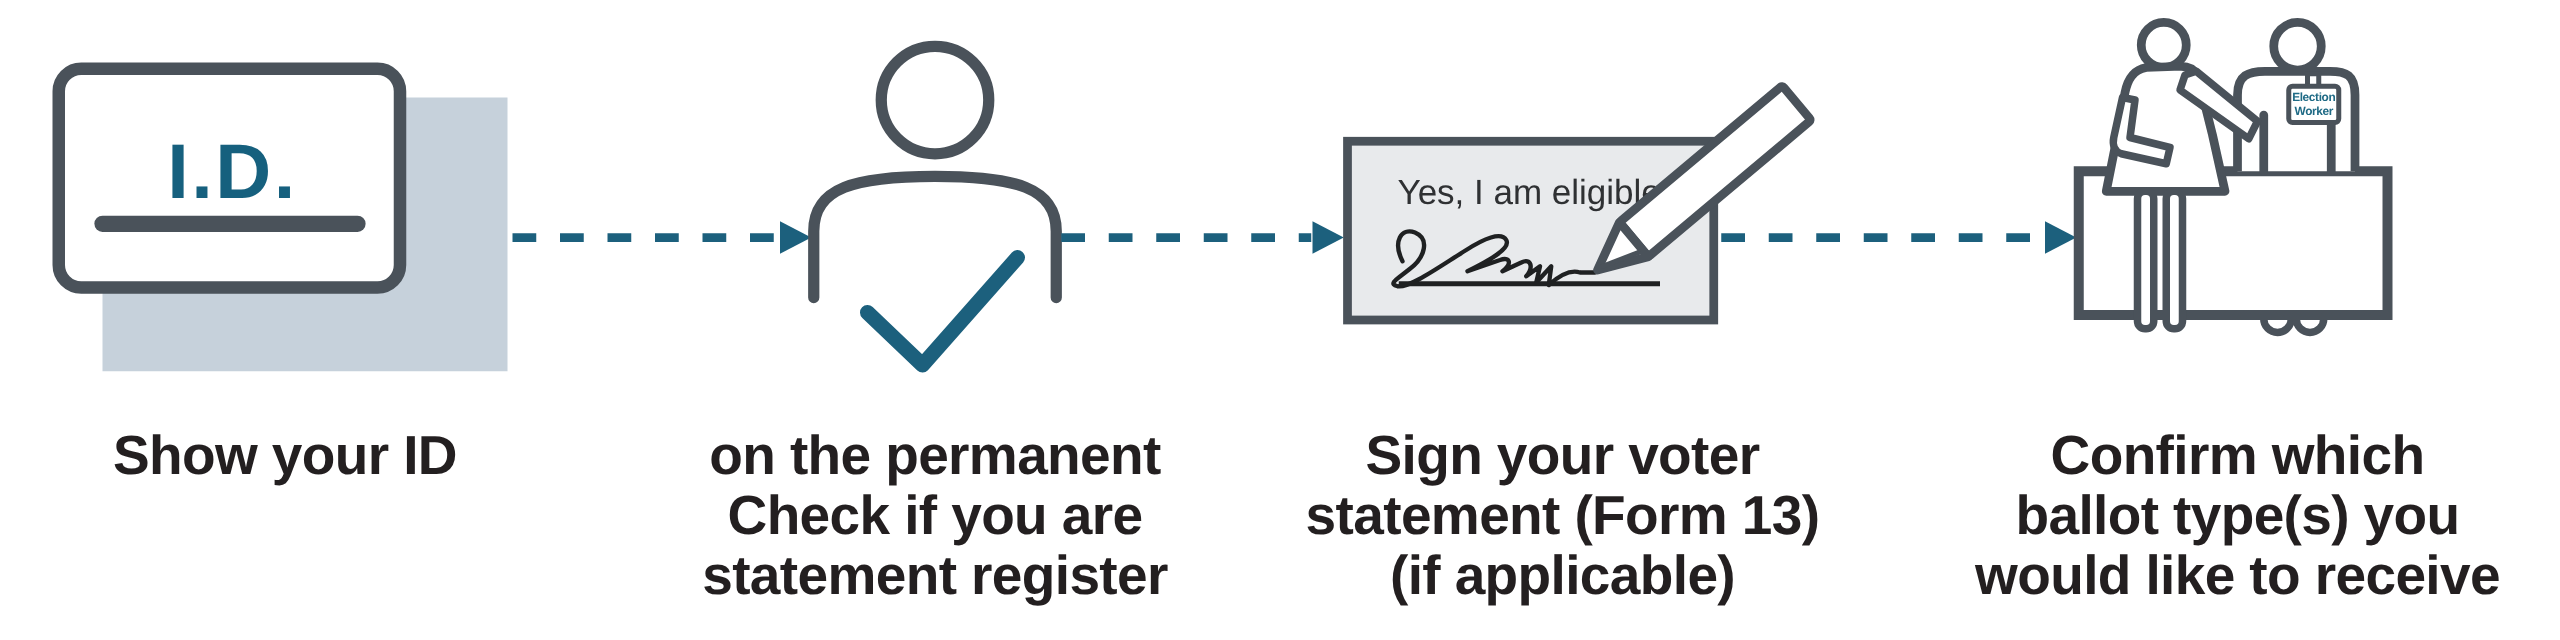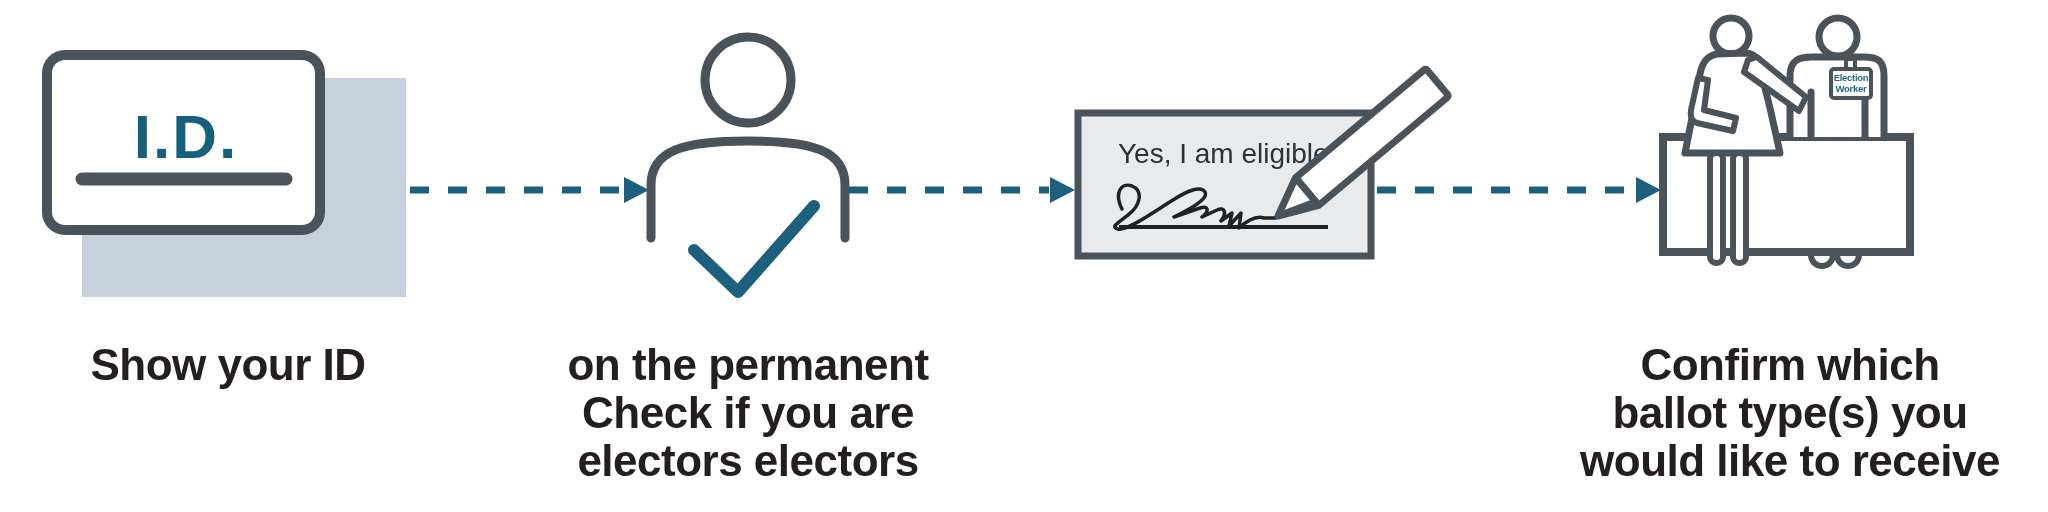--- a/index.html
+++ b/index.html
@@ -94,23 +94,28 @@
     </g>
   </svg>
 
   <div class="caption" style="left:-32px">
     <div>Show your ID</div>
   </div>
 
   <div class="caption" style="left:488px">
     <div>on the permanent</div>
     <div>Check if you are</div>
-    <div>electors electors</div>
+    <div>statement register</div>
   </div>
 
+  <div class="caption" style="left:990px">
+    <div>Sign your voter</div>
+    <div>statement (Form 13)</div>
+    <div>(if applicable)</div>
+  </div>
 
   <div class="caption" style="left:1530px">
     <div>Confirm which</div>
     <div>ballot type(s) you</div>
     <div>would like to receive</div>
   </div>
 
 </div>
 
 </body></html>

